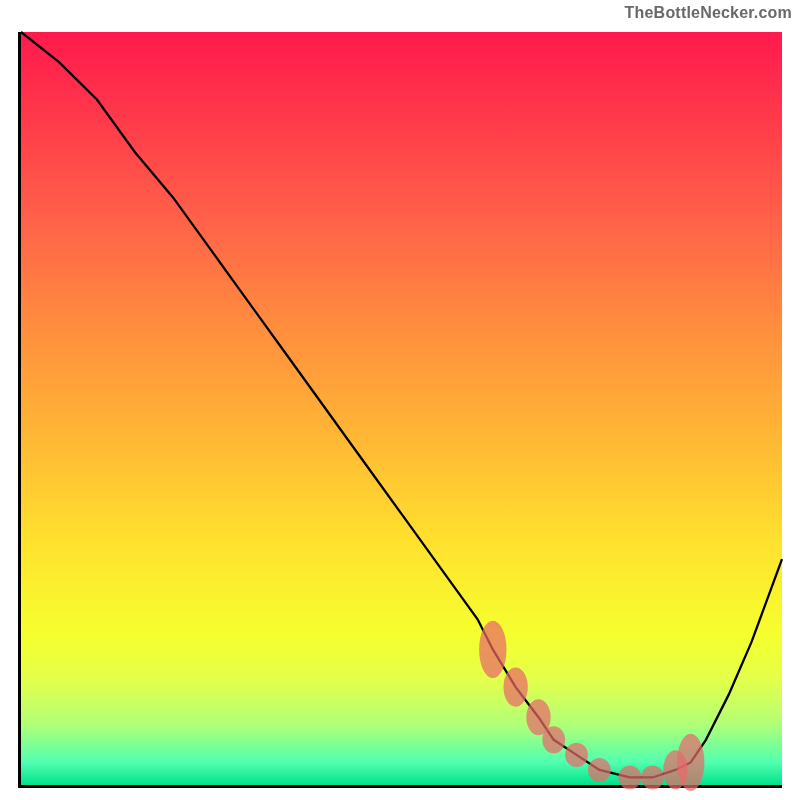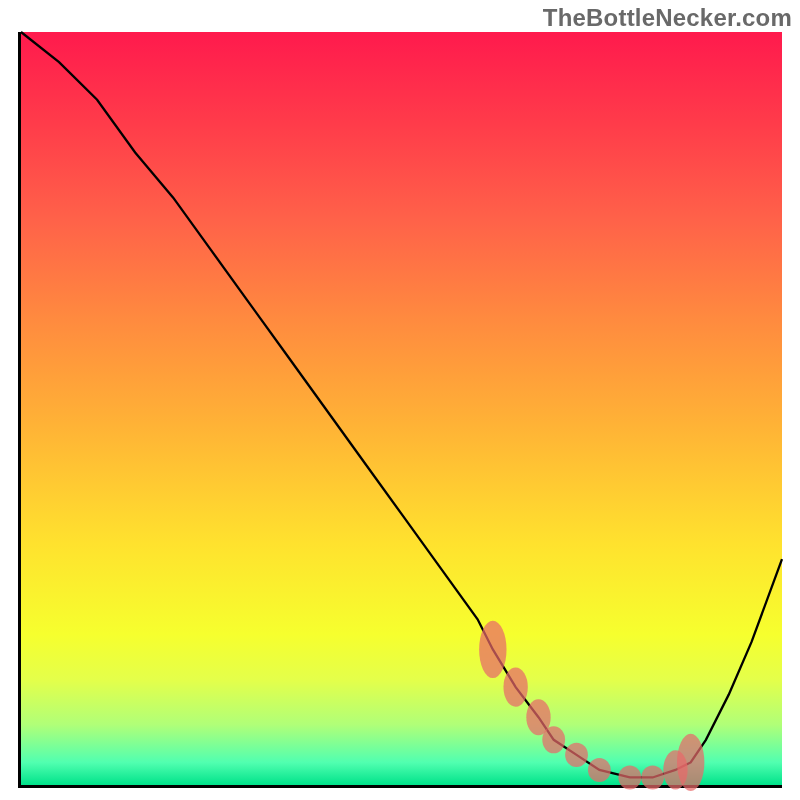--- a/index.html
+++ b/index.html
@@ -14,21 +14,21 @@
   .frame {
     position: relative;
     width: 800px;
     height: 800px;
     box-sizing: border-box;
   }
   .attrib {
     position: absolute;
     top: 4px;
     right: 8px;
-    font-size: 24px;
+    font-size: 16px;
     font-weight: 600;
     color: #696969;
     letter-spacing: 0.2px;
     margin-left: 33px;
   }
   .plot-area {
     position: absolute;
     left: 18px;
     top: 32px;
     width: 764px;

